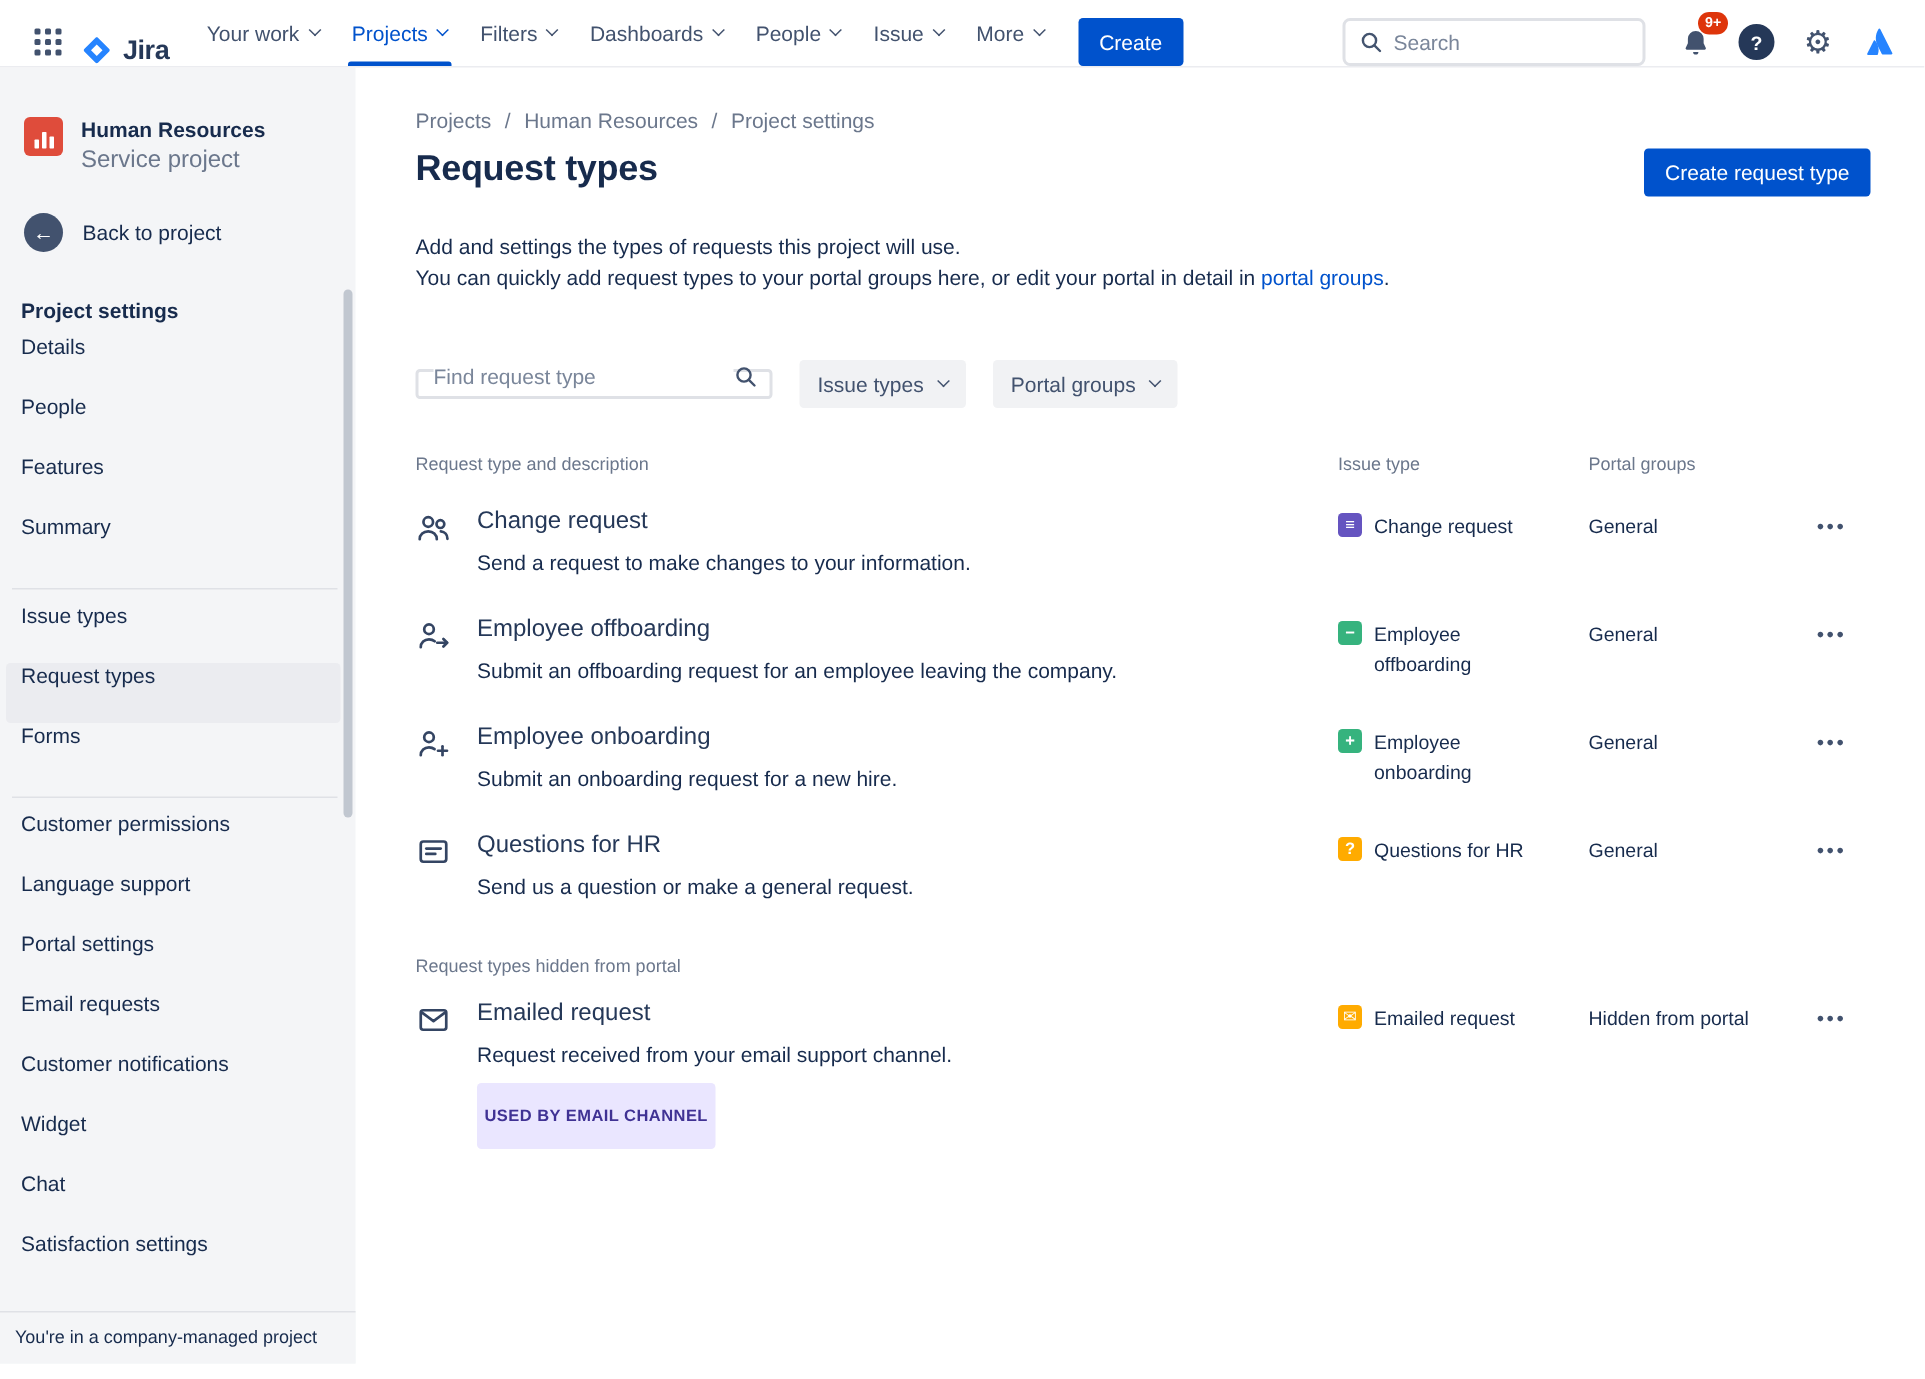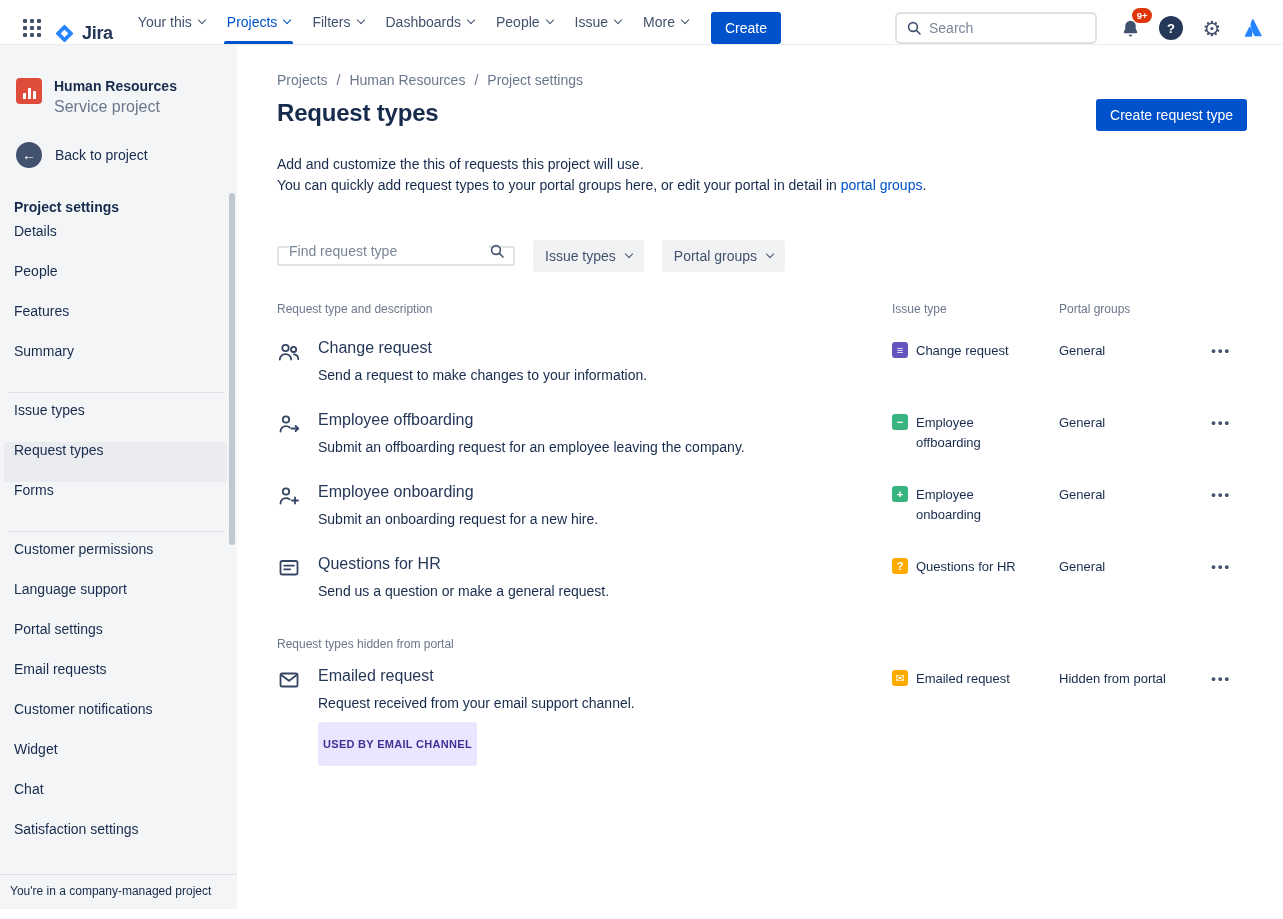--- a/index.html
+++ b/index.html
@@ -120,21 +120,21 @@
   </div>
   <div class="logo">
     <svg width="21" height="21" viewBox="0 0 24 24">
       <path fill="#2684FF" d="M21.5 11.1L12.9 2.5c-.5-.5-1.3-.5-1.8 0L2.5 11.1c-.5.5-.5 1.3 0 1.8l8.6 8.6c.5.5 1.3.5 1.8 0l8.6-8.6c.5-.5.5-1.3 0-1.8z"></path>
       <path fill="#fff" d="M12 7.6L7.6 12l4.4 4.4 4.4-4.4z"></path>
     </svg>
     <span class="logo-text">Jira</span>
   </div>
   <nav class="nav-items">
     <div class="nav-item">
-      <span>Your this</span>
+      <span>Your work</span>
       <span class="chev"></span>
     </div>
     <div class="nav-item active">
       <span>Projects</span>
       <span class="chev"></span>
     </div>
     <div class="nav-item">
       <span>Filters</span>
       <span class="chev"></span>
     </div>
@@ -271,21 +271,21 @@
       <span>/</span>
       <span class="crumb">Project settings</span>
     </div>
 
     <div class="title-row">
       <h1 class="page-title">Request types</h1>
       <button class="btn-primary">Create request type</button>
     </div>
 
     <div class="intro">
-      <div>Add and customize the this of requests this project will use.</div>
+      <div>Add and settings the types of requests this project will use.</div>
       <div>
         <span>You can quickly add request types to your portal groups here, or edit your portal in detail in</span>
         <a class="link">portal groups</a><span>.</span>
       </div>
     </div>
 
     <div class="filters">
       <div class="find-input">
         <input type="text" placeholder="Find request type" style="">
         <svg width="16" height="16" viewBox="0 0 16 16">

